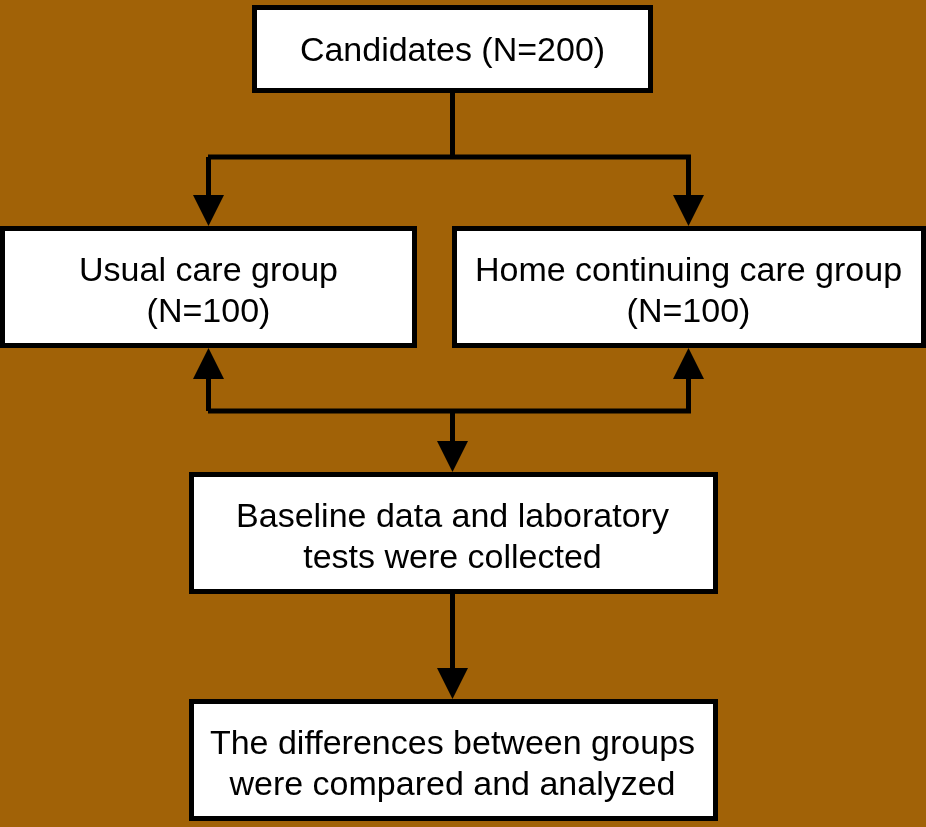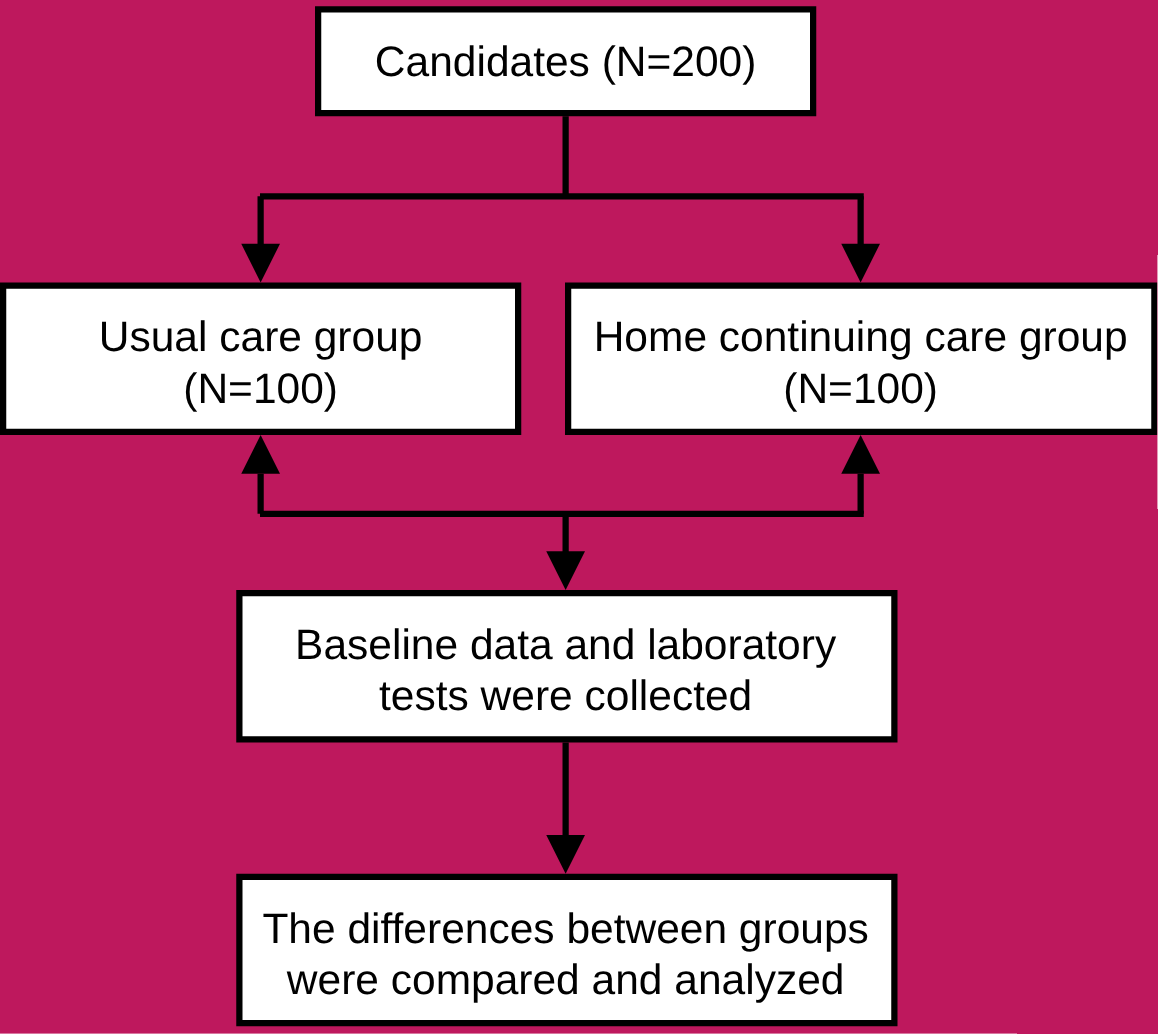--- a/index.html
+++ b/index.html
@@ -11,21 +11,21 @@
   body {
     width: 926px;
     height: 827px;
     font-family: "Liberation Sans", sans-serif;
     overflow: hidden;
   }
   #flow-root {
     position: relative;
     width: 926px;
     height: 827px;
-    background: #be185d;
+    background: #a16207;
   }
   svg#flow-svg {
     display: block;
     width: 926px;
     height: 827px;
   }
   .flow-box {
     fill: #ffffff;
     stroke: #000000;
     stroke-width: 5;

